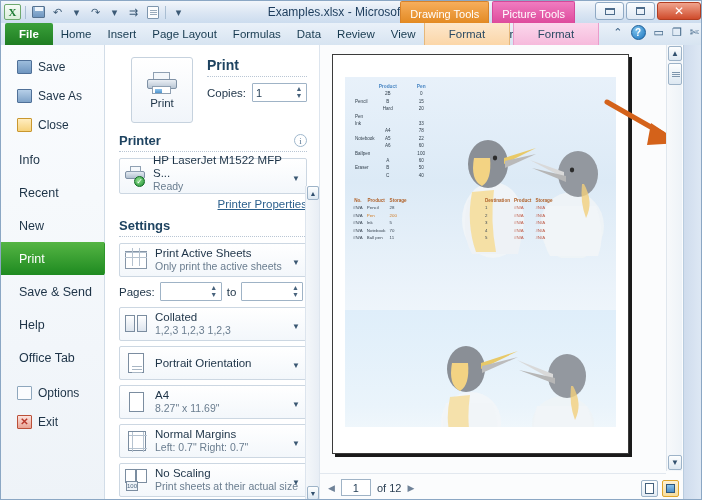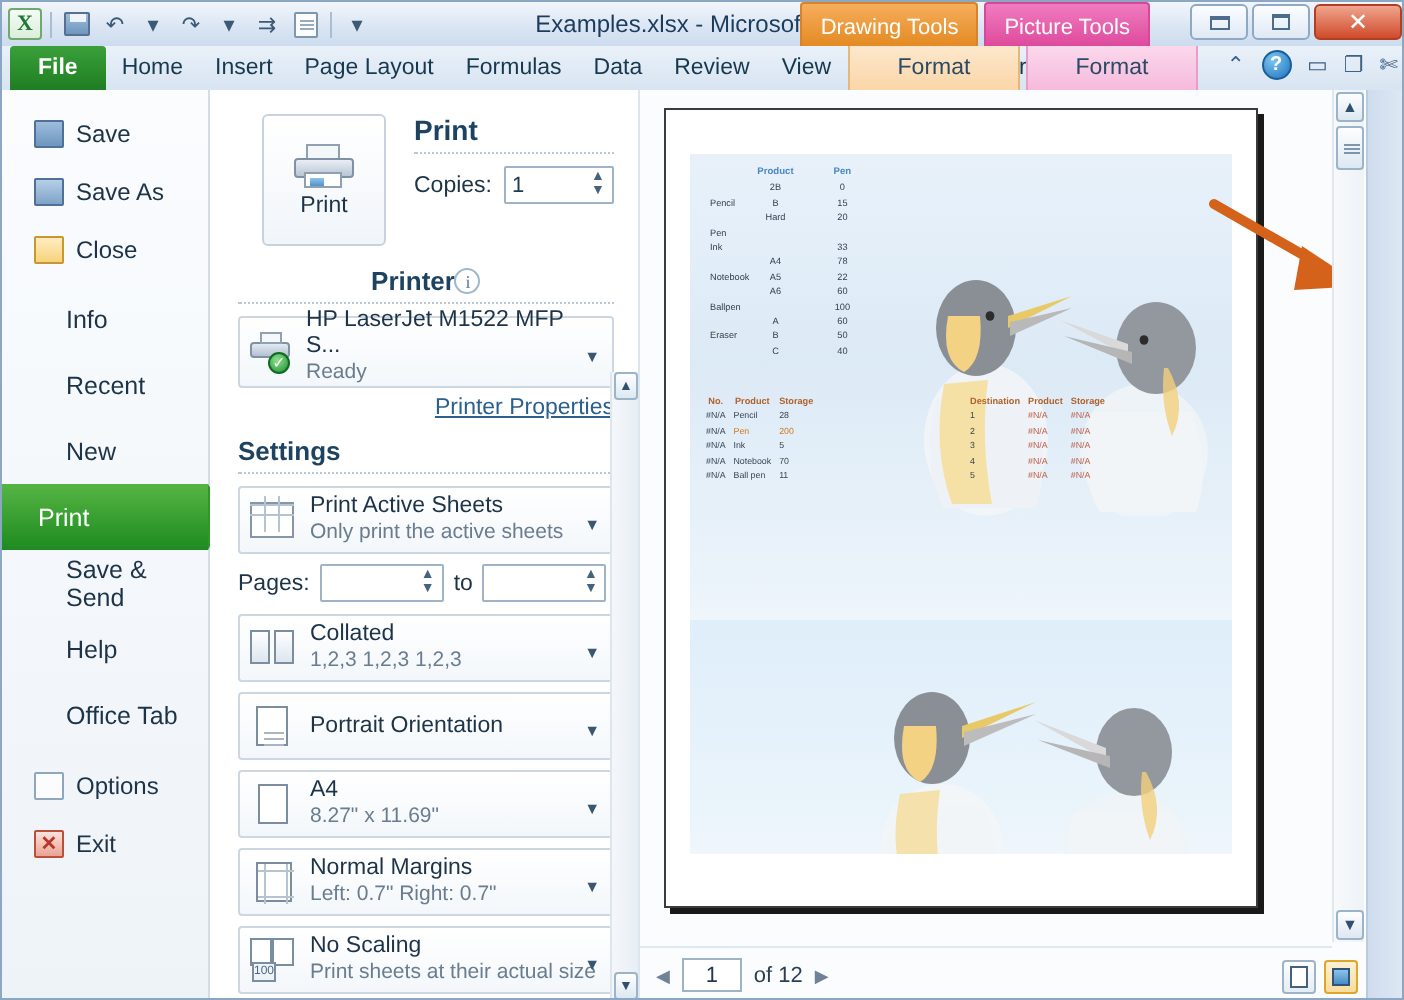--- a/index.html
+++ b/index.html
@@ -114,21 +114,21 @@
   }
   .bs-left {
     width: 104px; background: linear-gradient(#fafcfe,#eef3f8);
     border-right: 1px solid #d2dde8; padding-top: 7px; position: relative;
   }
   .bs-item {
     height: 29px; display: flex; align-items: center; gap: 6px;
     padding-left: 16px; font-size: 12px; color: #1d3347;
     position: relative;
   }
-  .bs-item.big { height: 33px; font-size: 12.5px; padding-left: 32px; }
+  .bs-item.big { height: 33px; font-size: 12.5px; padding-left: 18px; }
   .bs-item.active {
     background: linear-gradient(#55b544,#1e8a20);
     color: #fff; font-weight: normal; padding-left: 18px;
   }
   .bs-item.active:after {
     content: ""; position: absolute; right: -9px; top: 0;
     border-top: 16px solid transparent; border-bottom: 17px solid transparent;
     border-left: 9px solid #2d9729;
   }
   .bs-sep { height: 4px; }
@@ -513,21 +513,21 @@
               <div class="arrows">
                   <span>▲</span>
                   <span>▼</span>
                 </div>
             </div>
           </div>
         </div>
       </div>
 
       <div style="height:10px;"></div>
-      <div style="display:flex; align-items:center; justify-content:center;">
+      <div style="display:flex; align-items:center; justify-content:space-between;">
         <div class="sec-title small">Printer</div>
         <div class="info-i">i</div>
       </div>
       <div class="dotted"></div>
 
       <div class="printer-box">
         <div class="sicon" style="width:22px;height:20px;">
           <div style="position:absolute;left:0;top:5px;width:20px;height:8px;background:linear-gradient(#e3eaf1,#b3c1d0);border:1px solid #7f91a5;border-radius:2px;"></div>
           <div style="position:absolute;left:5px;top:0;width:11px;height:6px;background:#f6f9fc;border:1px solid #90a1b3;"></div>
           <div style="position:absolute;left:9px;top:10px;width:11px;height:11px;border-radius:50%;background:radial-gradient(circle at 40% 35%,#8fe18f,#1e8d31);border:1px solid #0f6b22;color:#fff;font-size:8px;display:flex;align-items:center;justify-content:center;">✓</div>

